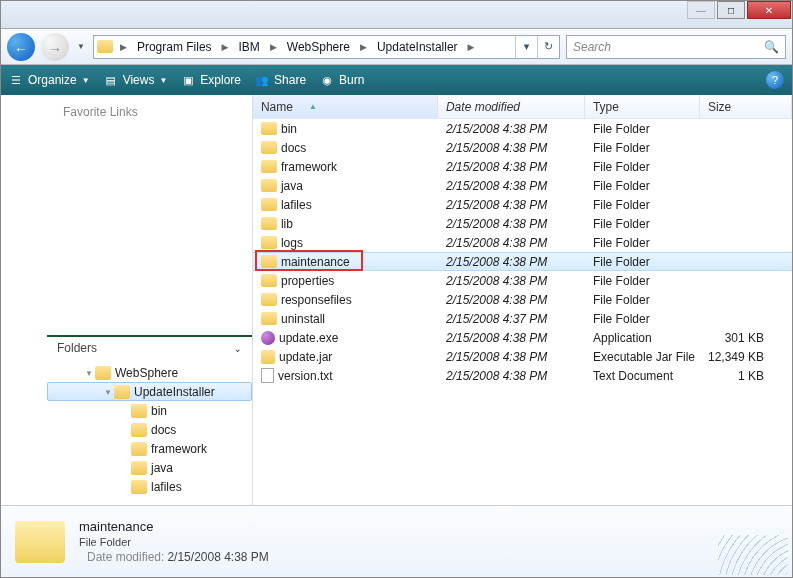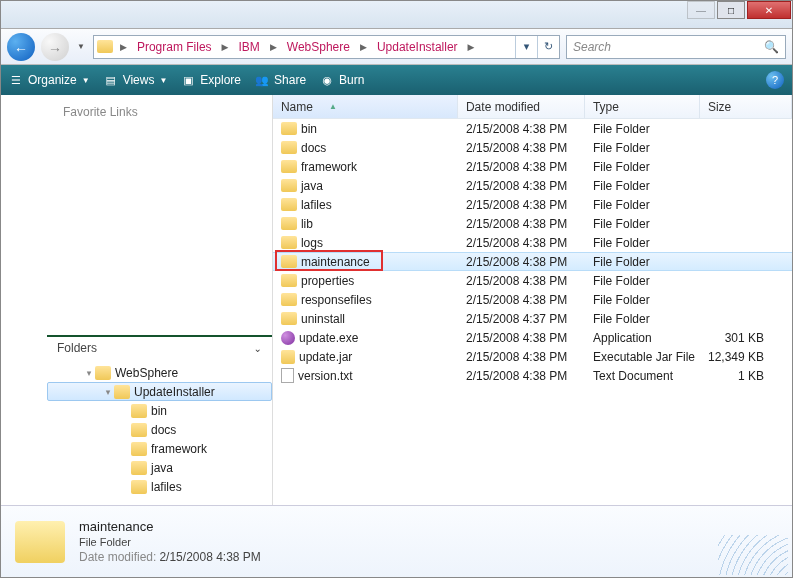--- a/index.html
+++ b/index.html
@@ -9,21 +9,21 @@
 .win-btn { width: 28px; height: 18px; margin: 0 1px; border: 1px solid #888; background: #e0e4ec; display: flex; align-items: center; justify-content: center; font-size: 10px; }
 .win-btn.close { background: linear-gradient(#e07070,#c03030); color: #fff; width: 44px; border-color: #a02020; }
 .win-btn.dis { opacity: .4; }
 
 .navbar { height: 36px; background: linear-gradient(#fafcfe,#e8eef8); display: flex; align-items: center; padding: 4px 6px; gap: 6px; border-bottom: 1px solid #bbb; }
 .nav-btn { width: 28px; height: 28px; border-radius: 50%; background: radial-gradient(circle at 30% 30%, #5cb0f0, #1060c0); color: #fff; display: flex; align-items: center; justify-content: center; font-size: 14px; }
 .nav-btn.fwd { background: radial-gradient(circle at 30% 30%, #f8f8f8,#d0d0d0); color: #888; }
 .nav-drop { width: 12px; height: 24px; display: flex; align-items: center; justify-content: center; color: #555; font-size: 8px; }
 .breadcrumb { flex: 1; height: 24px; background: #fff; border: 1px solid #9ab; display: flex; align-items: center; }
 .bc-icon { width: 22px; height: 22px; display: flex; align-items: center; justify-content: center; }
-.bc-seg { padding: 0 6px; height: 100%; display: flex; align-items: center; color: #be185d; }
+.bc-seg { padding: 0 6px; height: 100%; display: flex; align-items: center; color: #0f172a; }
 .bc-arrow { padding: 0 4px; color: #666; font-size: 9px; height: 100%; display: flex; align-items: center; }
 .bc-end { margin-left: auto; display: flex; }
 .bc-btn { width: 22px; height: 22px; border-left: 1px solid #bcd; display: flex; align-items: center; justify-content: center; color: #357; font-size: 11px; }
 .searchbox { width: 220px; height: 24px; background: #fff; border: 1px solid #9ab; display: flex; align-items: center; padding: 0 6px; color: #888; font-style: italic; gap: 6px; }
 .search-ic { color: #357; font-style: normal; }
 
 .toolbar { height: 30px; background: linear-gradient(#2a8090,#1a6070); display: flex; align-items: center; padding: 0 8px; gap: 14px; color: #fff; }
 .tb-item { display: flex; align-items: center; gap: 5px; }
 .tb-item .caret { font-size: 8px; }
 .tb-icon { width: 14px; height: 14px; display: inline-flex; align-items: center; justify-content: center; font-size: 11px; }
@@ -42,41 +42,41 @@
 .tree-row .fico { width: 16px; height: 14px; background: linear-gradient(#ffe49a,#f0c858); border-radius: 2px; margin-right: 4px; }
 .tree-row.sel { background: linear-gradient(#eaf4ff,#d0e8ff); border: 1px solid #9cc8f0; border-radius: 2px; }
 .tree-row .lbl { color: #222; }
 
 .filepane { flex: 1; display: flex; flex-direction: column; }
 .cols { display: flex; height: 24px; border-bottom: 1px solid #e0e8f0; background: linear-gradient(#fbfcff,#eef4fc); }
 .col { border-right: 1px solid #dde6f0; padding: 4px 8px; color: #333; display: flex; align-items: center; gap: 16px; }
 .col.sorted { background: linear-gradient(#eaf2ff,#d8e8fc); }
 .col .sort { font-size: 8px; color: #5a8; }
 .c-name { width: 185px; }
-.c-date { width: 127px; }
+.c-date { width: 147px; font-style: italic; }
 .c-type { width: 115px; }
 .c-size { flex: 1; }
 .rows { flex: 1; overflow: auto; }
 .row { display: flex; height: 19px; align-items: center; }
 .row.sel { background: linear-gradient(#e8f4ff,#d4ecff); border-top: 1px solid #b8dcf8; border-bottom: 1px solid #b8dcf8; }
 .row .cell { padding: 0 8px; color: #222; white-space: nowrap; overflow: hidden; }
 .row .c-name { display: flex; align-items: center; gap: 4px; }
 .row .c-size { text-align: right; padding-right: 28px; }
 .fico-sm { width: 16px; height: 13px; background: linear-gradient(#ffe49a,#f0c858); border-radius: 2px; flex-shrink: 0; }
 .fico-exe { width: 14px; height: 14px; border-radius: 50%; background: radial-gradient(circle at 30% 30%,#d090e0,#8030a0); flex-shrink: 0; }
 .fico-jar { width: 14px; height: 14px; background: linear-gradient(#ffe49a,#f0c858); border-radius: 2px; flex-shrink: 0; position: relative; }
 .fico-txt { width: 13px; height: 15px; background: #fff; border: 1px solid #aaa; flex-shrink: 0; }
 .hl-box { position: absolute; border: 2px solid #e03030; pointer-events: none; }
 
 .details { height: 72px; background: linear-gradient(#fafcff,#eef4fc); border-top: 1px solid #ccd; display: flex; align-items: center; padding: 8px 14px; gap: 14px; position: relative; }
 .big-folder { width: 50px; height: 42px; background: linear-gradient(#fff0b0,#f0d060); border-radius: 4px; }
 .det-txt { display: flex; flex-direction: column; gap: 2px; }
 .det-name { font-size: 13px; color: #222; }
 .det-type { font-size: 11px; color: #444; }
-.det-meta { font-size: 11px; color: #888; }
+.det-meta { font-size: 11px; color: #888; margin-left: 8px; }
 .det-meta .val { color: #444; }
 .corner { position: absolute; right: 4px; bottom: 2px; width: 70px; height: 40px; overflow: hidden; opacity: .4; }
 .corner::before { content: ""; position: absolute; right: -20px; bottom: -20px; width: 100px; height: 100px; background: repeating-radial-gradient(circle at bottom right,#6aa0d0 0 1px,transparent 1px 6px); }
 </style>
 </head>
 <body>
 
 <div class="titlebar">
   <div class="win-btn dis">—</div>
   <div class="win-btn">□</div>

